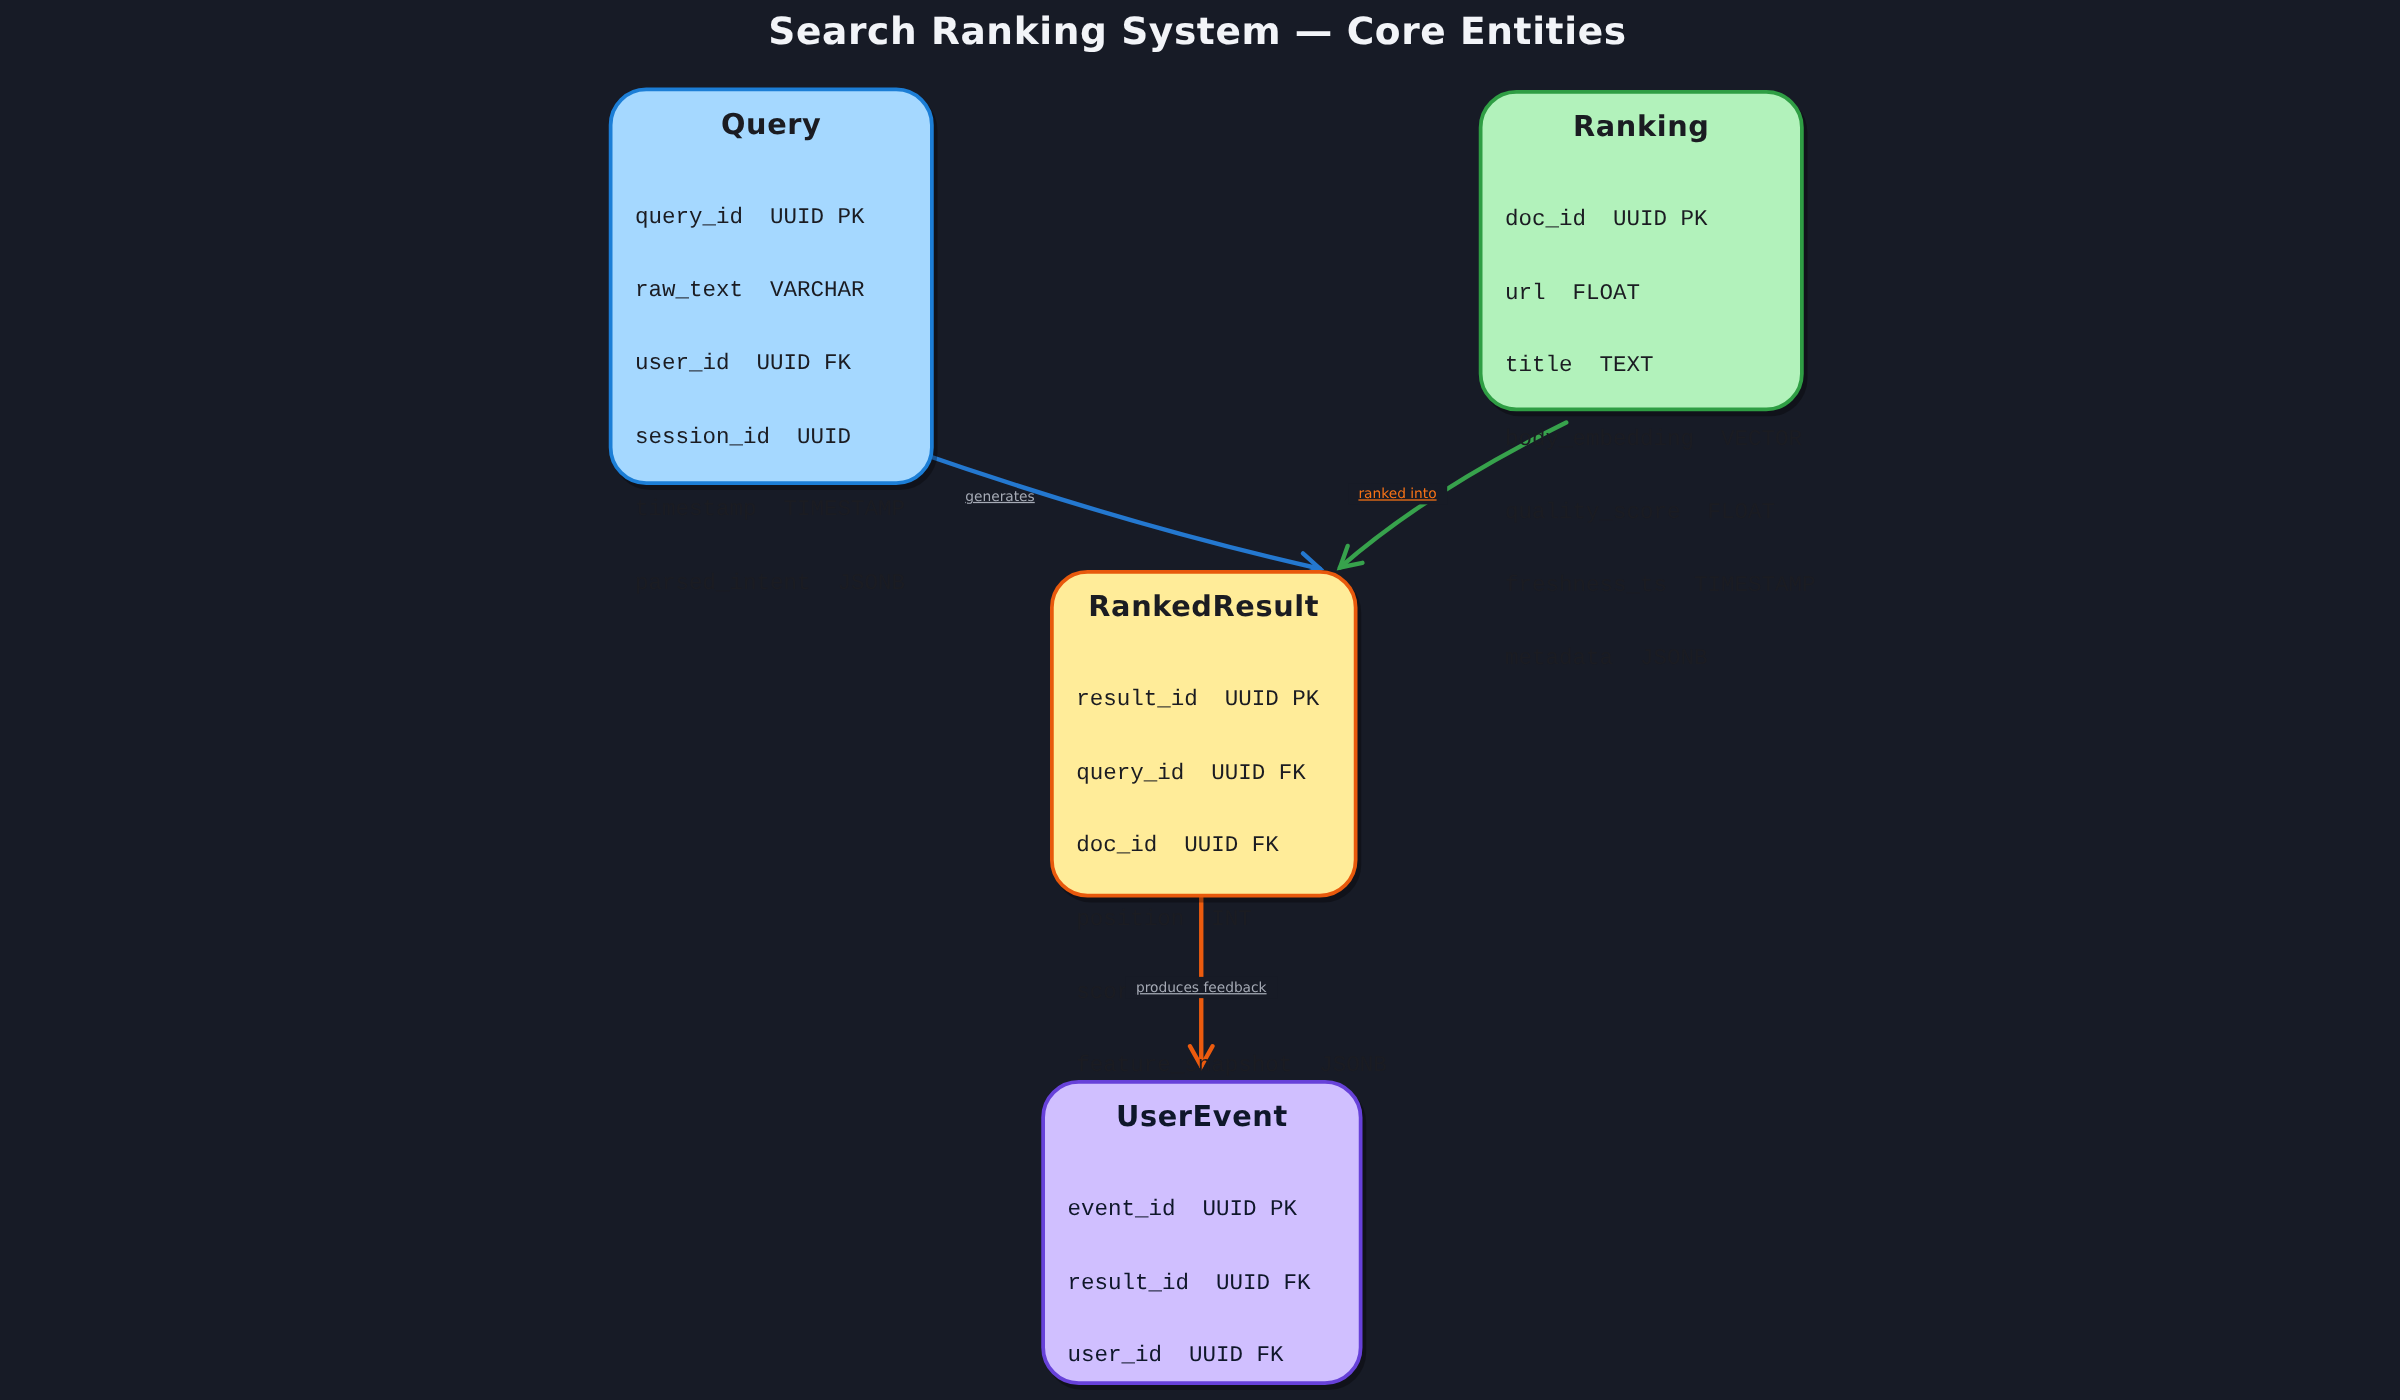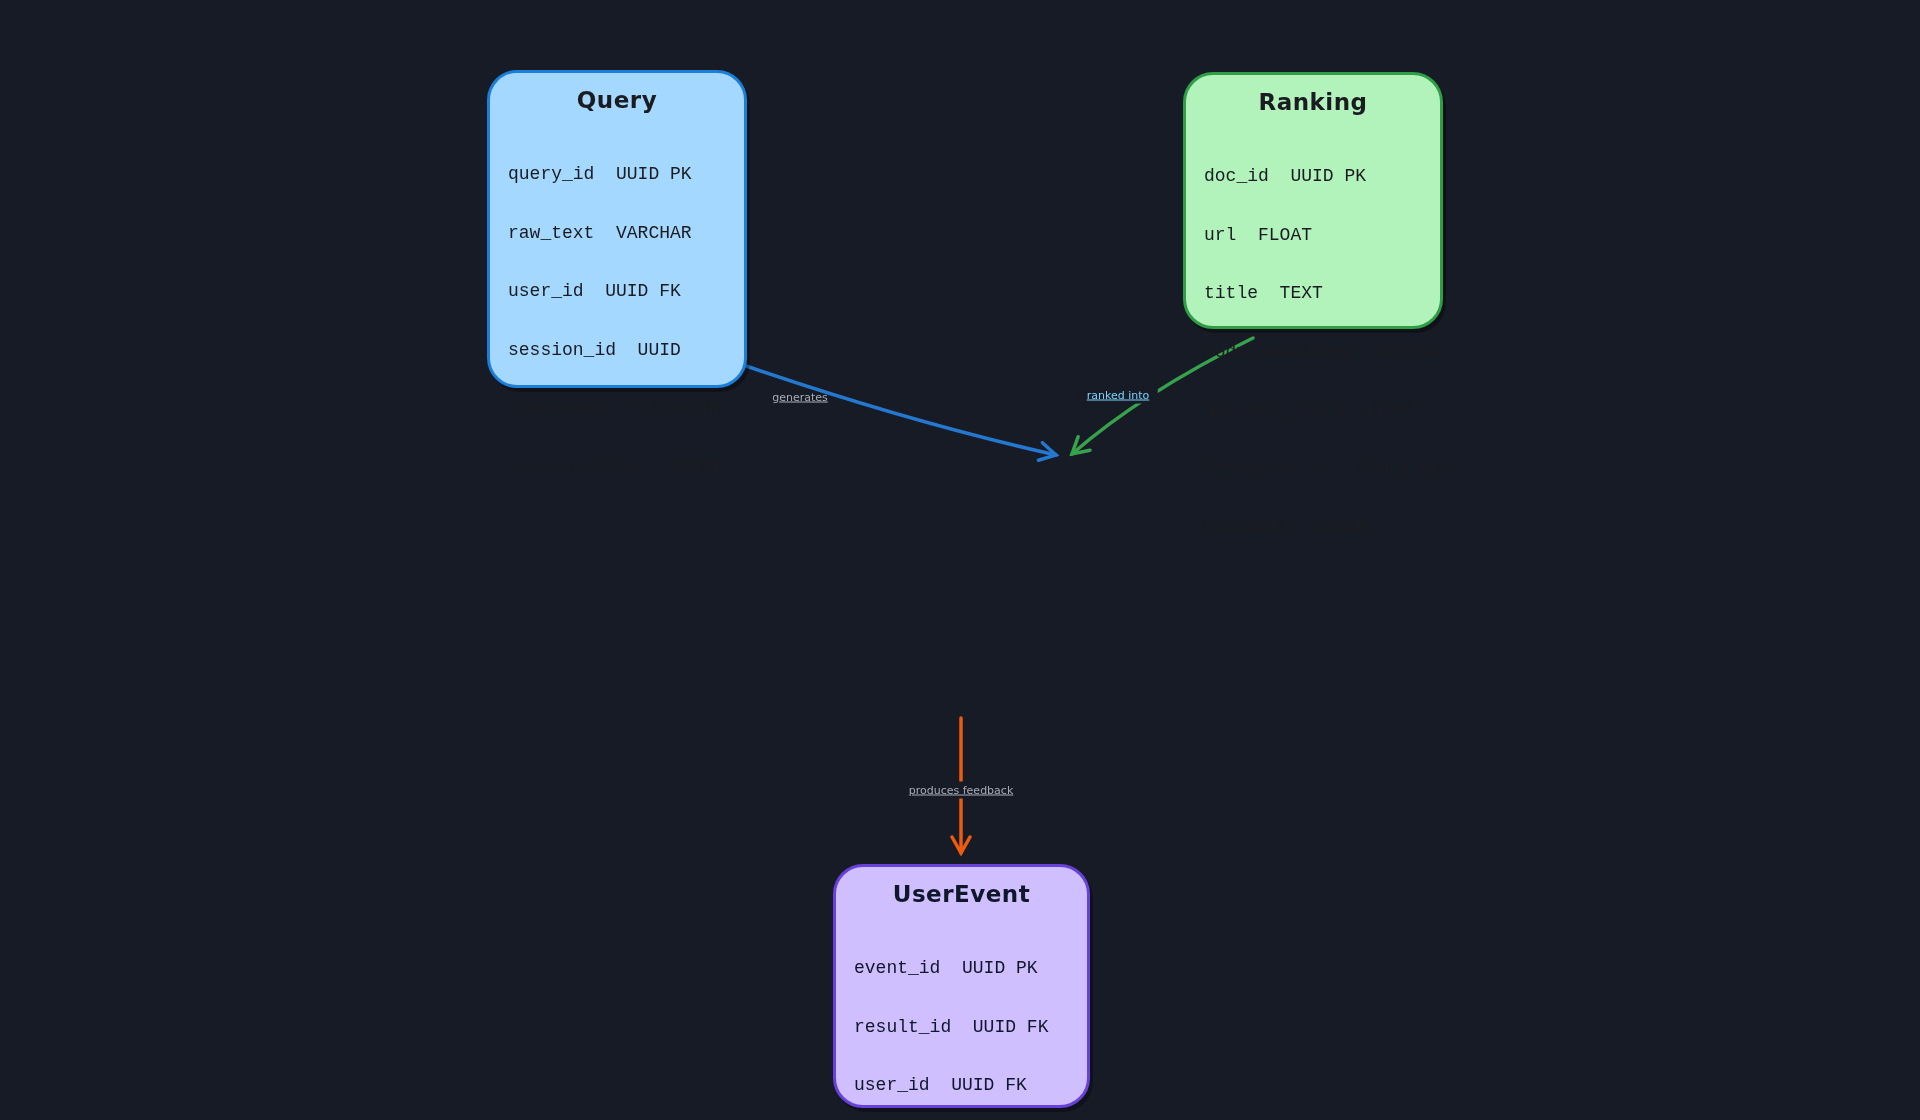--- a/index.html
+++ b/index.html
@@ -62,20 +62,21 @@
   .edge-label.masked { padding: 2px 8px; }
   #edge-label-generates         { left: 800px;  top: 397px; }
   #edge-label-ranked-into       { left: 1118px; top: 395px; }
   #edge-label-produces-feedback { left: 961px;  top: 790px; }
 </style>
 </head>
 <body style="background: rgb(23, 27, 38);">
 
 <div class="canvas">
 
+  <div class="diagram-title" style="color: rgb(242, 244, 248);">Search Ranking System — Core Entities</div>
 
   <svg class="edges" xmlns="http://www.w3.org/2000/svg">
     <defs>
       <marker id="arrow-blue" markerUnits="userSpaceOnUse" markerWidth="26" markerHeight="26" refX="19" refY="11" orient="auto">
         <path d="M3,2 L19,11 L3,20" fill="none" stroke-width="3.5" stroke-linecap="round" stroke="#2478cf"></path>
       </marker>
       <marker id="arrow-green" markerUnits="userSpaceOnUse" markerWidth="26" markerHeight="26" refX="19" refY="11" orient="auto">
         <path d="M3,2 L19,11 L3,20" fill="none" stroke-width="3.5" stroke-linecap="round" stroke="#37a24c"></path>
       </marker>
       <marker id="arrow-orange" markerUnits="userSpaceOnUse" markerWidth="26" markerHeight="26" refX="19" refY="11" orient="auto">
@@ -108,30 +109,42 @@
       <div class="field">doc_id  UUID PK</div>
       <div class="field">url  FLOAT</div>
       <div class="field">title  TEXT</div>
       <div class="field">body_embedding  VECTOR</div>
       <div class="field">quality_score  FLOAT</div>
       <div class="field">freshness_ts  TIMESTAMP</div>
       <div class="field">metadata  JSONB</div>
     </div>
   </div>
 
+  <div class="node" id="node-ranked-result" style="background-color: rgb(255, 236, 153); border-color: rgb(232, 89, 12); color: rgb(27, 28, 34);">
+    <div class="node-title">RankedResult</div>
+    <div class="fields">
+      <div class="field">result_id  UUID PK</div>
+      <div class="field">query_id  UUID FK</div>
+      <div class="field">doc_id  UUID FK</div>
+      <div class="field">position  INT</div>
+      <div class="field">score  FLOAT</div>
+      <div class="field">feature_snapshot  JSONB</div>
+      <div class="field">served_at  TIMESTAMP</div>
+    </div>
+  </div>
 
   <div class="node" id="node-user-event" style="background-color: rgb(208, 191, 255); border-color: rgb(103, 65, 217); color: #0f172a;">
     <div class="node-title">UserEvent</div>
     <div class="fields">
       <div class="field">event_id  UUID PK</div>
       <div class="field">result_id  UUID FK</div>
       <div class="field">user_id  UUID FK</div>
       
       
       
     </div>
   </div>
 
   <div class="edge-label" id="edge-label-generates" style="color: rgb(166, 171, 182);">generates</div>
-  <div class="edge-label masked" id="edge-label-ranked-into" style="color: #7dd3fc; background: rgb(23, 27, 38);">ranked into</div>
+  <div class="edge-label masked" id="edge-label-ranked-into" style="color: #f97316; background: rgb(23, 27, 38);">ranked into</div>
   <div class="edge-label masked" id="edge-label-produces-feedback" style="color: rgb(166, 171, 182); background: rgb(23, 27, 38);">produces feedback</div>
 
 </div>
 
 </body></html>

